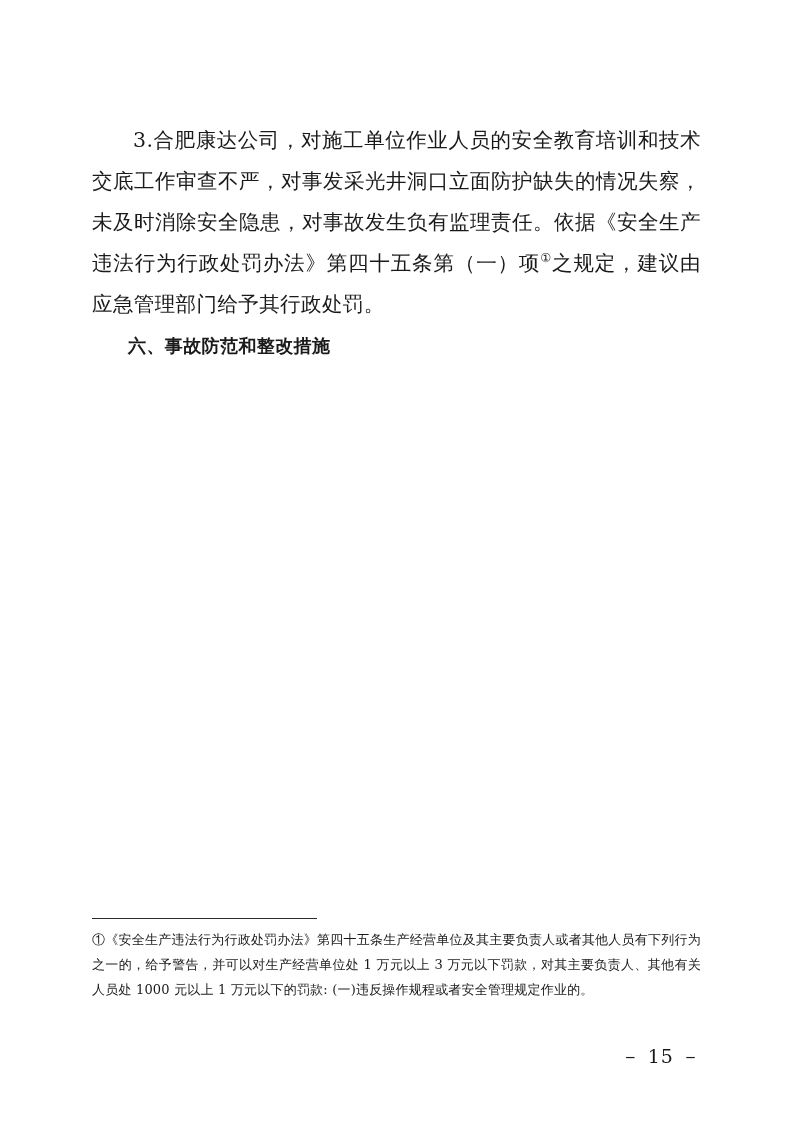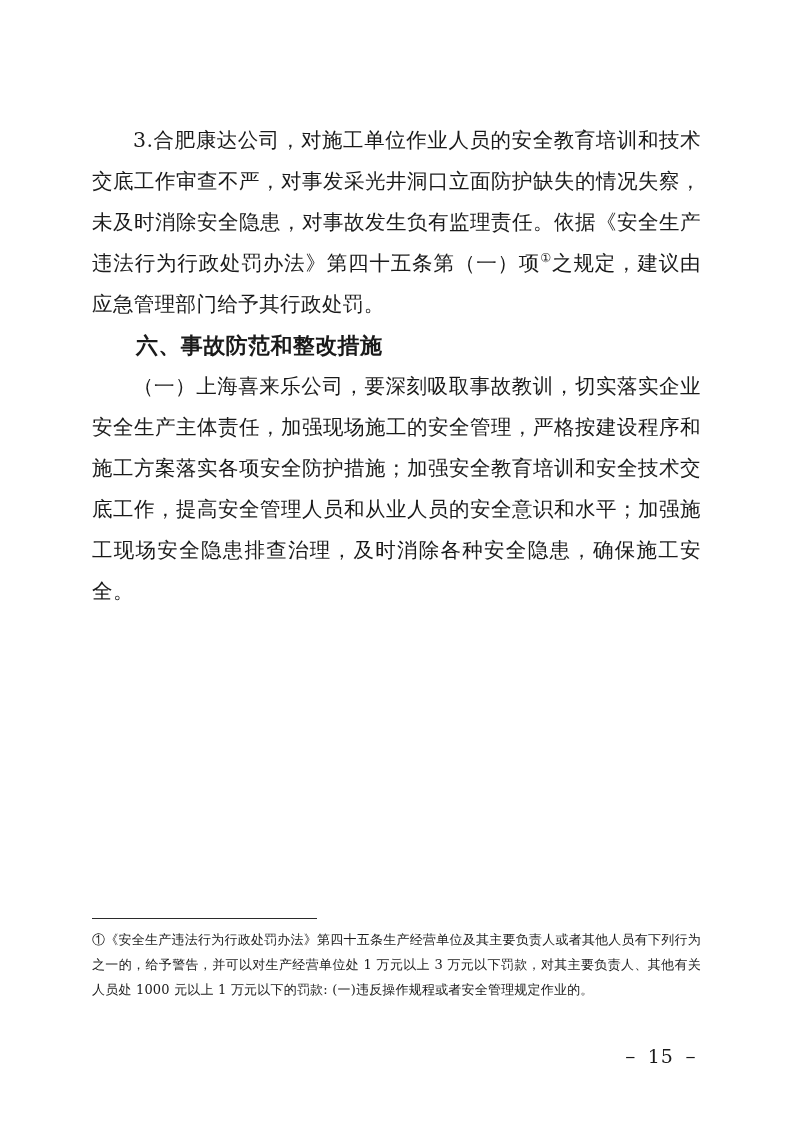--- a/index.html
+++ b/index.html
@@ -30,21 +30,21 @@
     text-align: justify;
     text-justify: inter-ideograph;
     letter-spacing: 0.4px;
   }
   p.para {
     margin: 0;
     text-indent: 2em;
   }
   h2.section-heading {
     margin: 0;
-    font-size: 22px;
+    font-size: 18px;
     line-height: 41px;
     font-weight: bold;
     font-family: "DejaVu Sans", "Liberation Sans", sans-serif;
     text-indent: 2em;
     letter-spacing: 0.4px;
   }
   sup.fn-ref {
     font-size: 0.6em;
     vertical-align: super;
     line-height: 0;
@@ -83,21 +83,20 @@
 <body>
 
 <div class="page">
 
   <div class="body-text">
 
     <p class="para"><span>3.合肥康达公司，对施工单位作业人员的安全教育培训和技术交底工作审查不严，对事发采光井洞口立面防护缺失的情况失察，未及时消除安全隐患，对事故发生负有监理责任。依据《安全生产违法行为行政处罚办法》第四十五条第（一）项</span><sup class="fn-ref">①</sup><span>之规定，建议由应急管理部门给予其行政处罚。</span></p>
 
     <h2 class="section-heading">六、事故防范和整改措施</h2>
 
-    <p class="para">（一）上海喜来乐公司，要深刻吸取事故教训，切实落实企业安全生产主体责任，加强现场施工的安全管理，严格按建设程序和施工方案落实各项安全防护措施；加强安全教育培训和安全技术交底工作，提高安全管理人员和从业人员的安全意识和水平；加强施工现场安全隐患排查治理，及时消除各种安全隐患，确保施工安全。</p>
 
 
   </div>
 
   <div class="footnote-area">
     <div class="footnote-rule"></div>
     <p class="footnote-text">①《安全生产违法行为行政处罚办法》第四十五条生产经营单位及其主要负责人或者其他人员有下列行为之一的，给予警告，并可以对生产经营单位处 1 万元以上 3 万元以下罚款，对其主要负责人、其他有关人员处 1000 元以上 1 万元以下的罚款: (一)违反操作规程或者安全管理规定作业的。</p>
   </div>
 
   <div class="page-number">－ 15 －</div>

